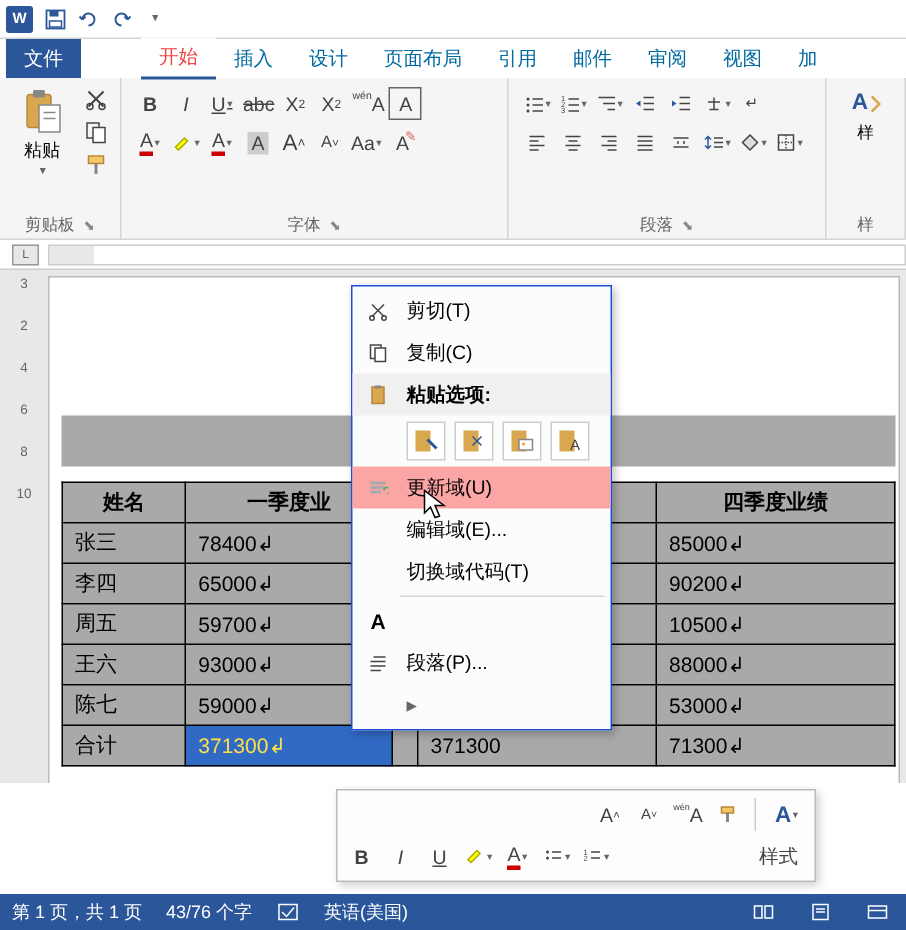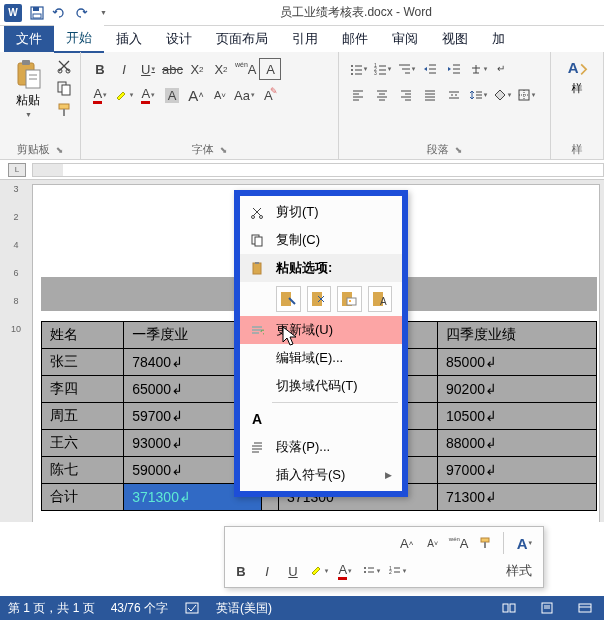--- a/index.html
+++ b/index.html
@@ -7,23 +7,23 @@
 
 
 .titlebar { height: 26px; background: #fff; display: flex; align-items: center; padding: 0 4px; border-bottom: 1px solid #d4d4d4; }
 .titlebar .word-icon { width: 18px; height: 18px; background: #2b579a; color: #fff; font-size: 10px; font-weight: bold; display: flex; align-items: center; justify-content: center; border-radius: 2px; }
 .titlebar .qat { display: flex; gap: 4px; margin-left: 6px; }
 .titlebar .qat-btn { width: 18px; height: 18px; display: flex; align-items: center; justify-content: center; color: #2b579a; cursor: pointer; }
 .titlebar .title-text { flex: 1; text-align: center; font-size: 12px; color: #444; }
 
 
 .ribbon-tabs { height: 26px; background: #fff; display: flex; align-items: center; padding-left: 4px; }
-.ribbon-tabs .tab { padding: 4px 12px; font-size: 13px; color: #0f172a; cursor: pointer; }
+.ribbon-tabs .tab { padding: 4px 12px; font-size: 13px; color: #0369a1; cursor: pointer; }
 .ribbon-tabs .tab.file { background: #2b579a; color: #fff; }
-.ribbon-tabs .tab.active { color: #0c4a6e; border-bottom: 2px solid #2b579a; background: #fff; }
+.ribbon-tabs .tab.active { color: #ef4444; border-bottom: 2px solid #2b579a; background: #fff; margin-left: 40px; }
 
 
 .ribbon-body { height: 108px; background: #f5f5f5; border-bottom: 1px solid #d4d4d4; display: flex; }
 .ribbon-group { border-right: 1px solid #d4d4d4; padding: 4px 6px 0 6px; display: flex; flex-direction: column; }
 .ribbon-group .group-content { flex: 1; display: flex; }
 .ribbon-group .group-label { text-align: right; font-size: 11px; color: #666; padding: 2px 0; display: flex; justify-content: center; align-items: center; gap: 2px; }
 .paste-btn { display: flex; flex-direction: column; align-items: center; gap: 2px; padding: 2px 6px; cursor: pointer; }
 .paste-btn .icon-lg { width: 32px; height: 32px; }
 .clipboard-side { display: flex; flex-direction: column; gap: 2px; margin-left: 4px; }
 .small-btn { width: 20px; height: 20px; display: flex; align-items: center; justify-content: center; cursor: pointer; }
@@ -46,25 +46,25 @@
 .ruler-row .ruler-track { flex: 1; height: 14px; background: linear-gradient(to right, #e8e8e8 0, #e8e8e8 30px, #fff 30px, #fff 100%); border: 1px solid #ccc; margin-left: 6px; }
 
 
 .doc-area { position: relative; background: #e8e8e8; height: 342px; overflow: hidden; }
 .vruler { position: absolute; left: 8px; top: 4px; width: 16px; display: flex; flex-direction: column; align-items: center; gap: 18px; font-size: 9px; color: #666; }
 .page { position: absolute; left: 32px; top: 4px; width: 568px; background: #fff; border: 1px solid #bbb; padding: 12px 2px 12px 8px; }
 .doc-title { text-align: center; font-size: 22px; font-weight: bold; margin: 80px 0 10px; background: #a9a9a9; padding: 2px 0; }
 .watermark { position: absolute; left: 50%; top: 100px; transform: translateX(-50%); font-size: 13px; color: #888; z-index: 5; pointer-events: none; }
 table.data { width: 100%; border-collapse: collapse; font-size: 14px; }
 table.data th, table.data td { border: 1px solid #000; padding: 4px 8px; text-align: left; background: #a9a9a9; height: 26px; }
-table.data th { font-weight: normal; text-align: left; }
-.highlight-cell { background: #316ac5 !important; color: #5eead4; margin-top: 44px; }
-
-
-.context-menu { position: absolute; left: 234px; top: 190px; width: 174px; background: #fcfcfc; border: 6px solid #1d4ed8; box-shadow: 2px 2px 6px rgba(0,0,0,0.25); z-index: 100; font-size: 13px; padding: 2px 0; }
+table.data th { font-weight: bold; text-align: center; }
+.highlight-cell { background: #316ac5 !important; color: #fde047; margin-top: 44px; }
+
+
+.context-menu { position: absolute; left: 234px; top: 190px; width: 174px; background: #fcfcfc; border: 1px solid #1d4ed8; box-shadow: 2px 2px 6px rgba(0,0,0,0.25); z-index: 100; font-size: 13px; padding: 2px 0; }
 .ctx-item { display: flex; align-items: center; padding: 5px 10px 5px 8px; cursor: pointer; gap: 10px; }
 .ctx-item:hover, .ctx-item.hover { background: #fca5a5; }
 .ctx-item .ctx-icon { width: 18px; height: 18px; display: flex; align-items: center; justify-content: center; font-size: 14px; }
 .ctx-item .ctx-label { flex: 1; }
 .ctx-item .ctx-arrow { font-size: 9px; color: #666; }
 .ctx-icons-row { display: flex; gap: 6px; padding: 4px 10px 4px 36px; }
 .ctx-paste-opt { width: 26px; height: 26px; border: 1px solid #ccc; background: #fff; display: flex; align-items: center; justify-content: center; cursor: pointer; }
 .ctx-sep { height: 1px; background: #d4d4d4; margin: 2px 4px 2px 32px; }
 
 
@@ -102,21 +102,20 @@
     <div class="qat-btn">
         <svg width="14" height="14" viewBox="0 0 14 14">
           <path d="M11 7 A4 4 0 1 0 7 11" fill="none" stroke="#2b579a" stroke-width="1.3"></path>
           <path d="M11 7 L13 5 M11 7 L9 5" stroke="#2b579a" stroke-width="1.3"></path>
         </svg>
       </div>
     <div class="qat-btn">
         <span class="dd-arrow">▼</span>
       </div>
   </div>
-  <div class="title-text">员工业绩考核表.docx - Word</div>
 </div>
 
 <div class="ribbon-tabs">
   <div class="tab file">文件</div>
   <div class="tab active">开始</div>
   <div class="tab">插入</div>
   <div class="tab">设计</div>
   <div class="tab">页面布局</div>
   <div class="tab">引用</div>
   <div class="tab">邮件</div>
@@ -422,21 +421,21 @@
             <td><span>93000</span>↲</td>
             <td></td>
             <td><span>62540</span>↲</td>
             <td><span>88000</span>↲</td>
           </tr>
       <tr>
             <td>陈七</td>
             <td><span>59000</span>↲</td>
             <td></td>
             <td><span>71300</span>↲</td>
-            <td><span>97000</span>↲</td>
+            <td><span>53000</span>↲</td>
           </tr>
       <tr>
             <td>合计</td>
             <td class="highlight-cell"><span>371300</span>↲</td>
             <td></td>
             <td><span>371300</span></td>
             <td><span>71300</span>↲</td>
           </tr>
     </tbody>
       </table>
@@ -528,21 +527,20 @@
           <line x1="4" y1="3" x2="12" y2="3" stroke="#444"></line>
           <line x1="2" y1="6" x2="12" y2="6" stroke="#444"></line>
           <line x1="2" y1="9" x2="12" y2="9" stroke="#444"></line>
           <line x1="2" y1="12" x2="9" y2="12" stroke="#444"></line>
         </svg>
       </span>
     <span class="ctx-label">段落(P)...</span>
   </div>
   <div class="ctx-item">
     <span class="ctx-icon"></span>
-    <span class="ctx-label">插入符号(S)</span>
     <span class="ctx-arrow">▶</span>
   </div>
 </div>
 
 <div class="mini-toolbar">
   <div class="mini-row">
     <div style="flex:1"></div>
     <div class="mini-btn">A<span style="font-size:8px">˄</span></div>
     <div class="mini-btn" style="font-size:10px">A<span style="font-size:7px">˅</span></div>
     <div class="mini-btn"><span style="font-size:6px;position:relative;top:-4px">wén</span>A</div>

